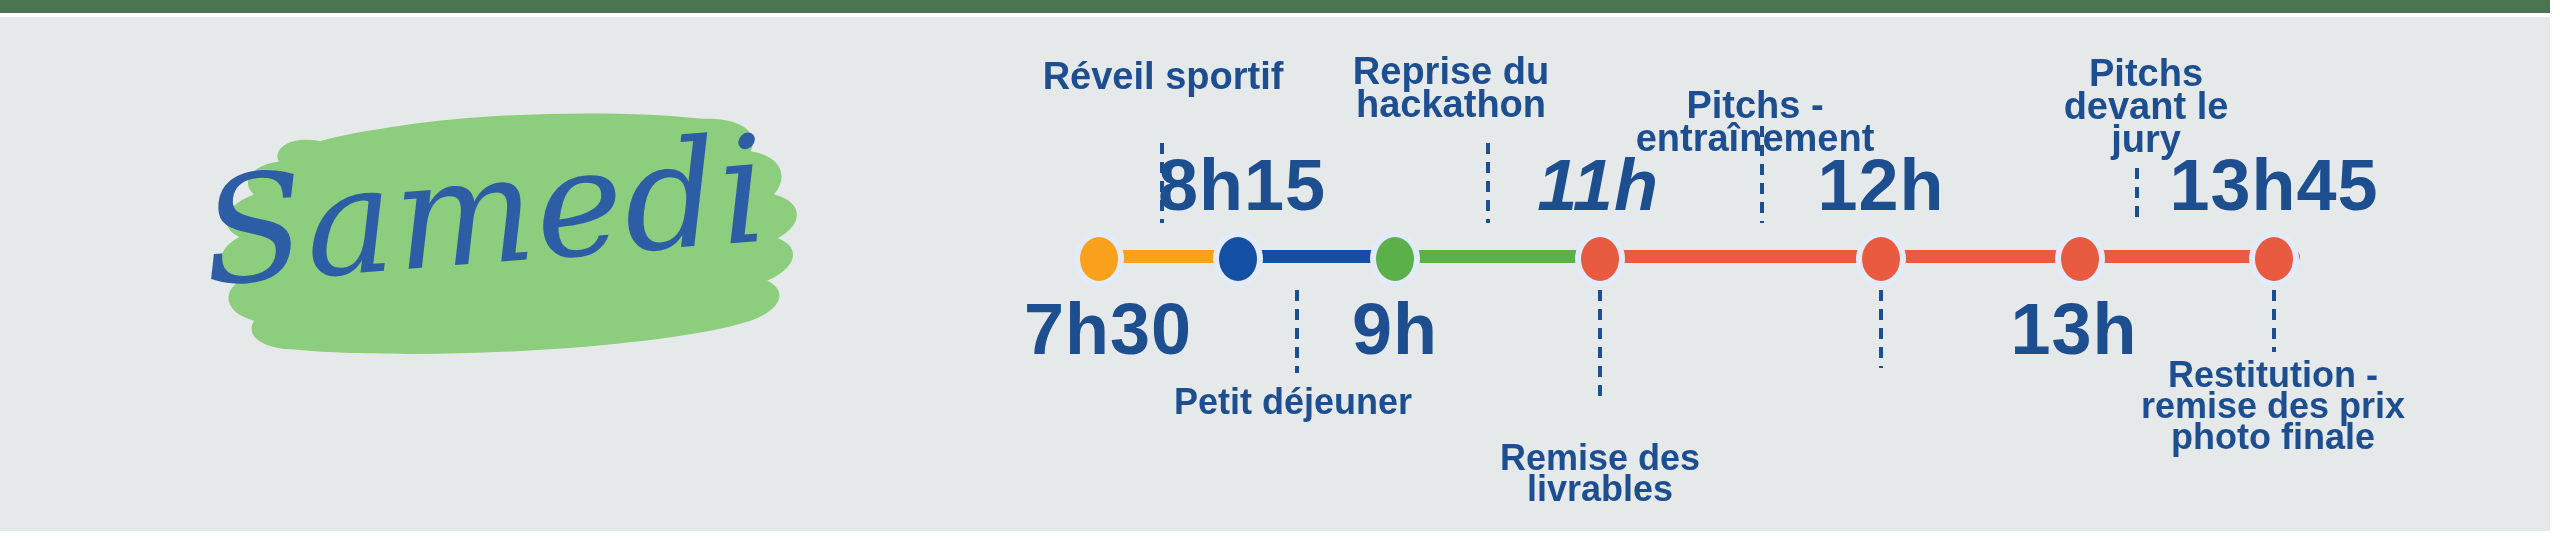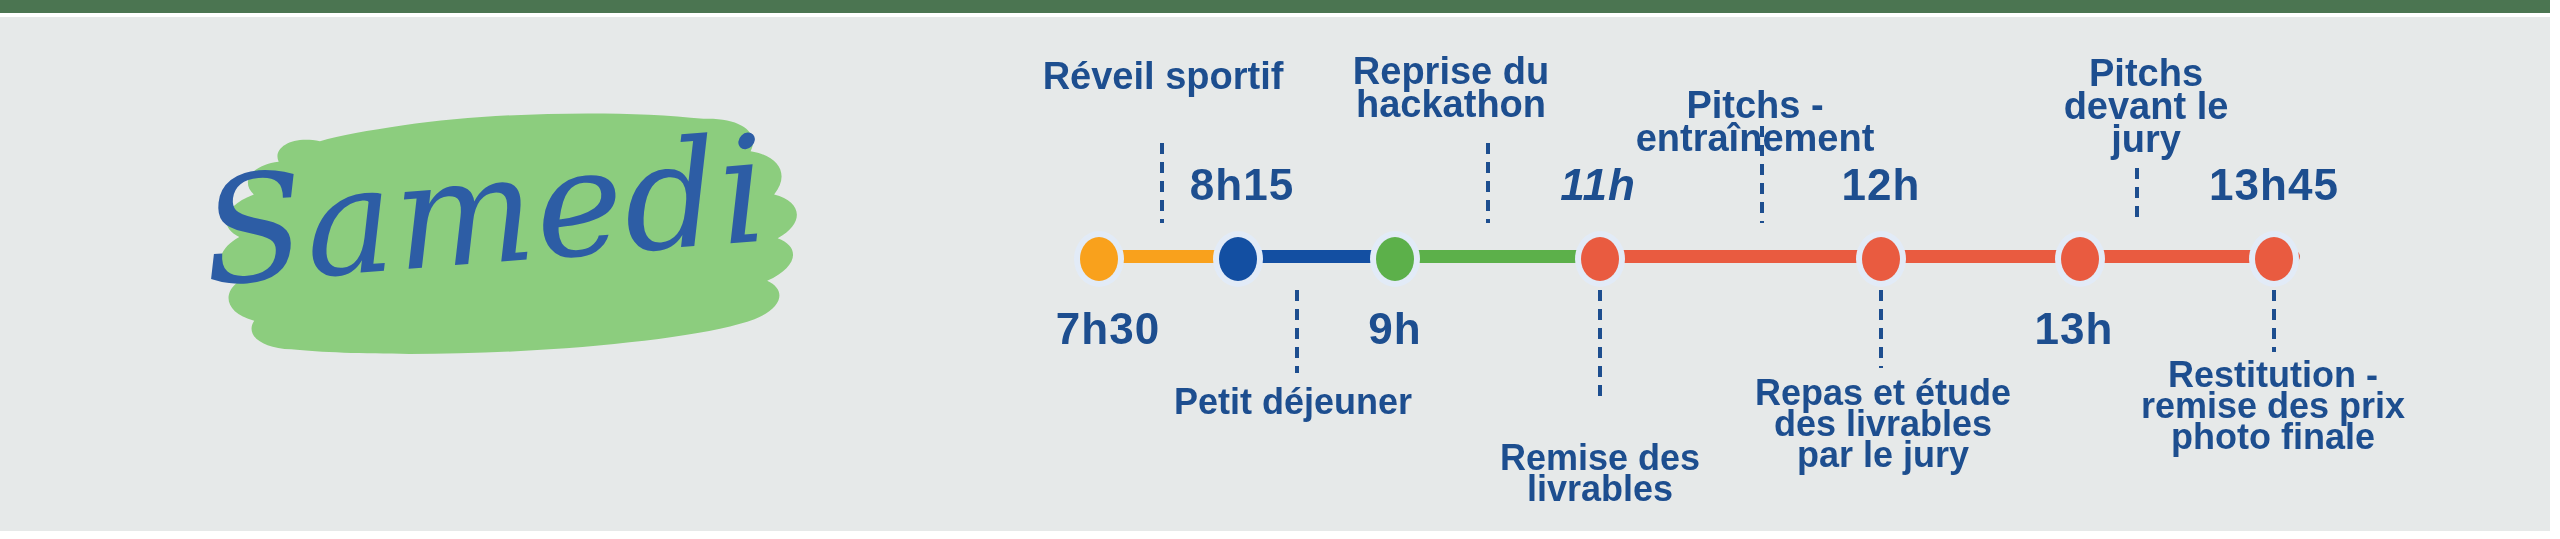--- a/index.html
+++ b/index.html
@@ -24,21 +24,21 @@
   .dot{
     position:absolute;top:259px;width:38px;height:44px;border-radius:50%;
     transform:translate(-50%,-50%);z-index:3;box-shadow:0 0 0 6px #e2ebf7;
   }
   .dash{
     position:absolute;width:4px;z-index:1;
     background:repeating-linear-gradient(to bottom,#1d4e8f 0 11px,transparent 11px 19px);
   }
   .time{
     position:absolute;transform:translateX(-50%);color:#1d4e8f;font-weight:700;
-    font-size:44px;line-height:52px;white-space:nowrap;letter-spacing:1px;
+    font-size:72px;line-height:52px;white-space:nowrap;letter-spacing:1px;
   }
   .time.above{top:159px;}
   .time.below{top:303px;}
   .act{
     position:absolute;transform:translateX(-50%);color:#1d4e8f;font-weight:700;
     text-align:center;white-space:pre-line;
   }
   .act.above{font-size:38px;line-height:33px;}
   .act.below{font-size:36px;line-height:31px;}
 </style>
@@ -108,19 +108,16 @@
 hackathon</div>
   <div class="act above" style="left:1755px;top:41px;margin-top:48px;">Pitchs -
 entraînement</div>
   <div class="act above" style="left:2146px;top:57px;">Pitchs
 devant le
 jury</div>
 
   <div class="act below" style="left:1293px;top:386px;">Petit déjeuner</div>
   <div class="act below" style="left:1600px;top:426px;margin-top:16px;">Remise des
 livrables</div>
-  <div class="act below" style="left:1883px;top:377px;">Repas et étude
-des livrables
-par le jury</div>
   <div class="act below" style="left:2273px;top:359px;">Restitution -
 remise des prix
 photo finale</div>
 </div>
 
 </body></html>

